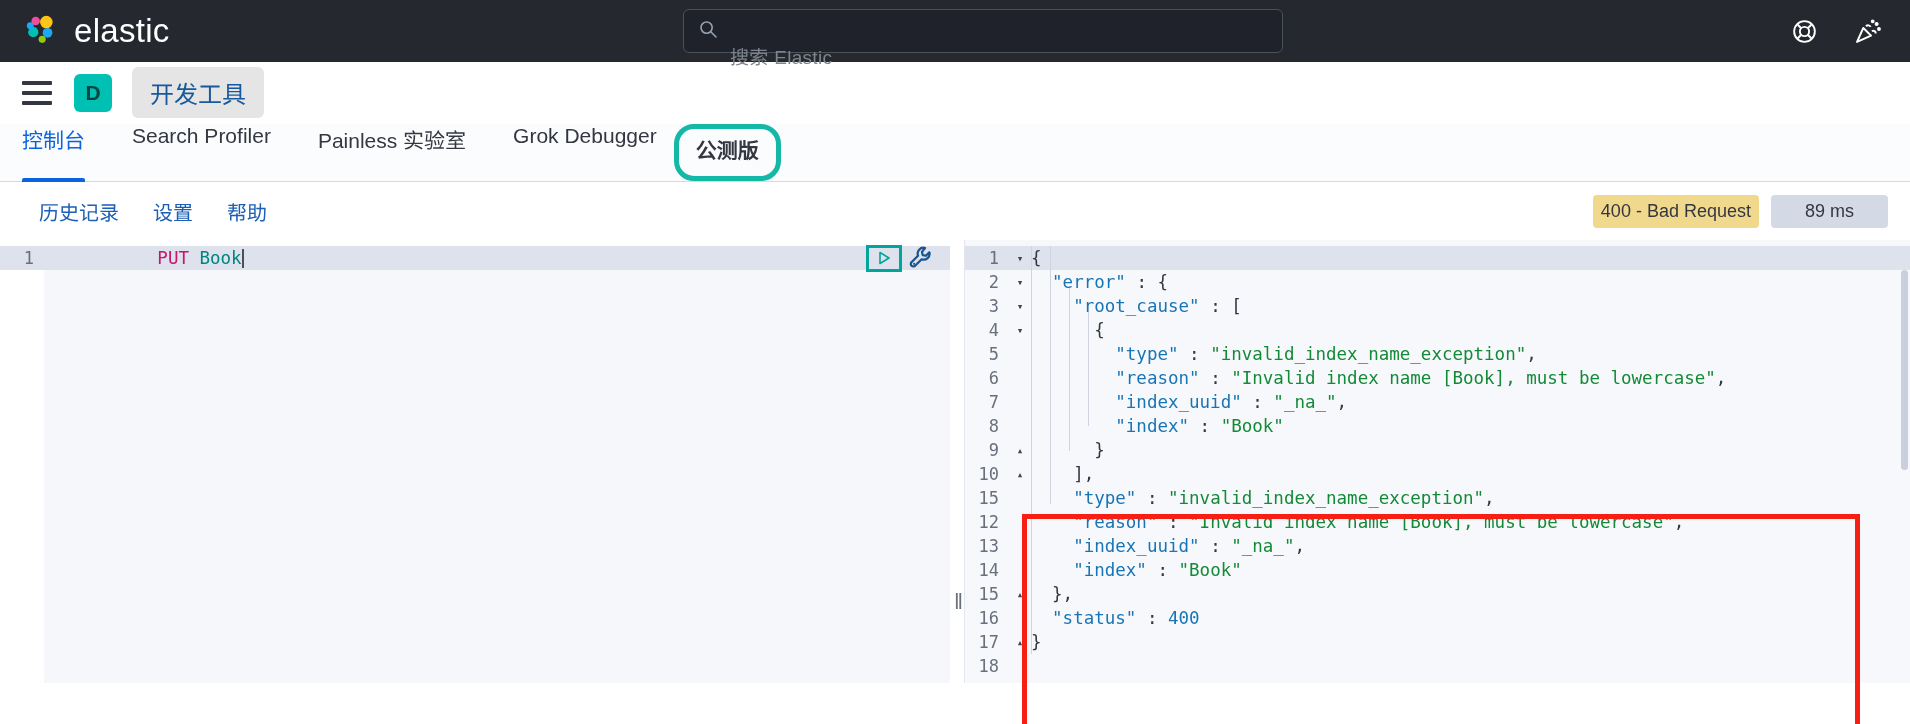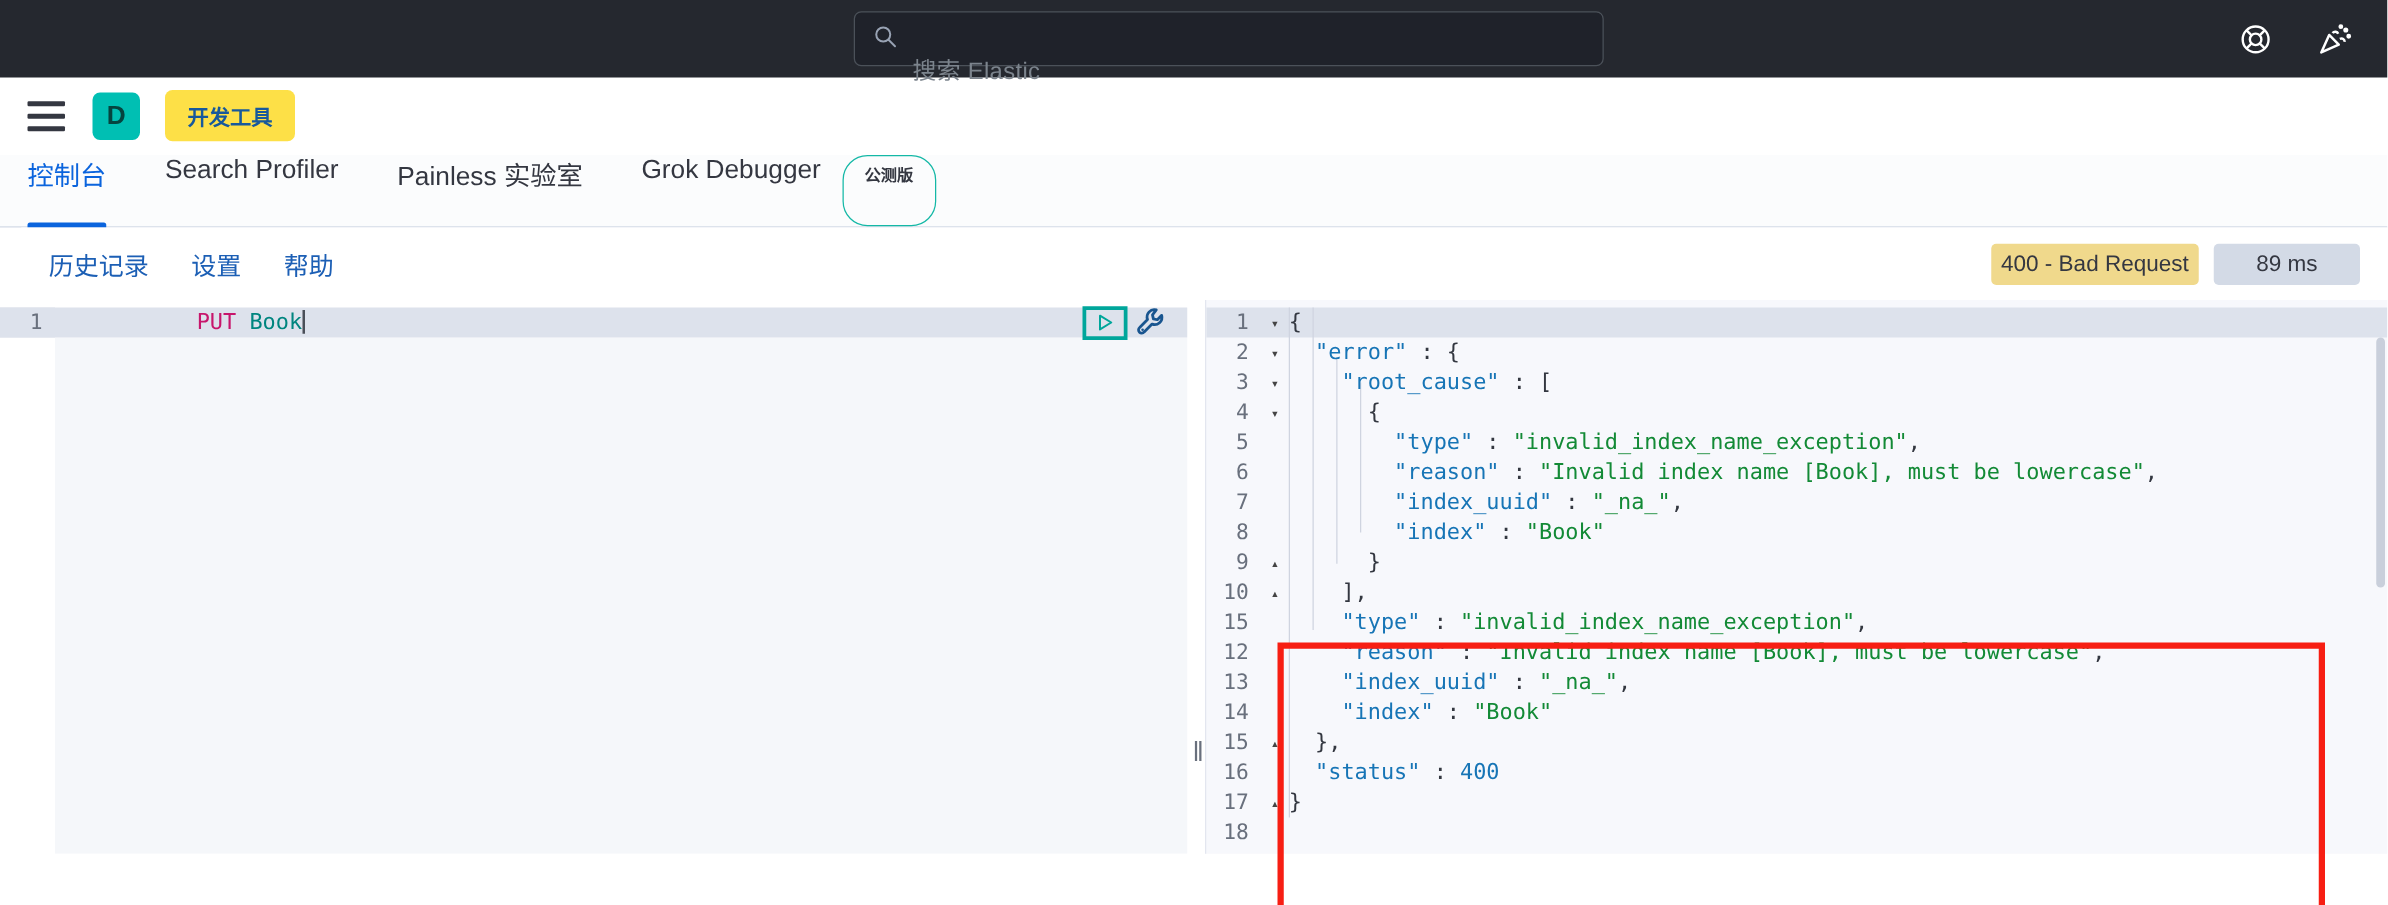--- a/index.html
+++ b/index.html
@@ -85,28 +85,27 @@
     width: 38px; height: 38px;
     background: #00bfb3;
     border-radius: 6px;
     color: #05443f;
     font-size: 21px;
     font-weight: 700;
     display: flex; align-items: center; justify-content: center;
     cursor: pointer;
   }
   .crumb-pill {
-    background: #fde047;
+    background: #e5e5e5;
     color: #17599c;
-    font-size: 17px;
+    font-size: 24px;
     padding: 8px 18px;
     border-radius: 6px;
     cursor: pointer;
     white-space: nowrap;
-    font-weight: bold;
   }
 
   
   .tabsrow {
     height: 58px;
     background: #fbfcfd;
     display: flex;
     padding-left: 22px;
     border-bottom: 1px solid #d3dae6;
     position: relative;
@@ -123,23 +122,23 @@
   .tab.active { color: #0b64dd; }
   .tab.active::after {
     content: "";
     position: absolute;
     left: 0; right: 0; bottom: -1px;
     height: 4px;
     background: #0b64dd;
     border-radius: 2px 2px 0 0;
   }
   .beta-badge {
-    border: 1px solid #14b8a6;
+    border: 5px solid #14b8a6;
     color: #343741;
-    font-size: 13px;
+    font-size: 21px;
     font-weight: 700;
     padding: 5px 17px;
     border-radius: 20px;
     margin-bottom: 0;
     margin-left: -30px;
     cursor: pointer;
     white-space: nowrap;
   }
 
   
@@ -312,20 +311,33 @@
     width: 7px; height: 200px;
     background: #c9cfdb;
     border-radius: 4px;
     cursor: pointer;
   }
 </style>
 </head>
 <body>
 
 <div class="topbar">
+  <div class="brand">
+    <span>
+      <svg class="brand-logo" viewBox="0 0 32 32" aria-hidden="true">
+        <circle cx="11.5" cy="7.5" r="3.6" fill="#f04e98"></circle>
+        <circle cx="20.5" cy="8.5" r="5.3" fill="#fec514"></circle>
+        <circle cx="9.5" cy="17" r="4.3" fill="#00bfb3"></circle>
+        <circle cx="21.5" cy="17.5" r="4.1" fill="#1ba9f5"></circle>
+        <circle cx="7" cy="11.5" r="2.9" fill="#1ba9f5"></circle>
+        <circle cx="17" cy="23" r="3.0" fill="#93c90e"></circle>
+      </svg>
+    </span>
+    <span class="brand-name">elastic</span>
+  </div>
 
   <div class="global-search">
     <span>
       <svg width="20" height="20" viewBox="0 0 20 20" fill="none" stroke="#98a2b3" stroke-width="1.6">
         <circle cx="8.6" cy="8.6" r="5.6"></circle>
           <line x1="12.8" y1="12.8" x2="18" y2="18" stroke-linecap="round"></line>
       </svg>
     </span>
     <span class="ph">搜索 Elastic</span>
   </div>

